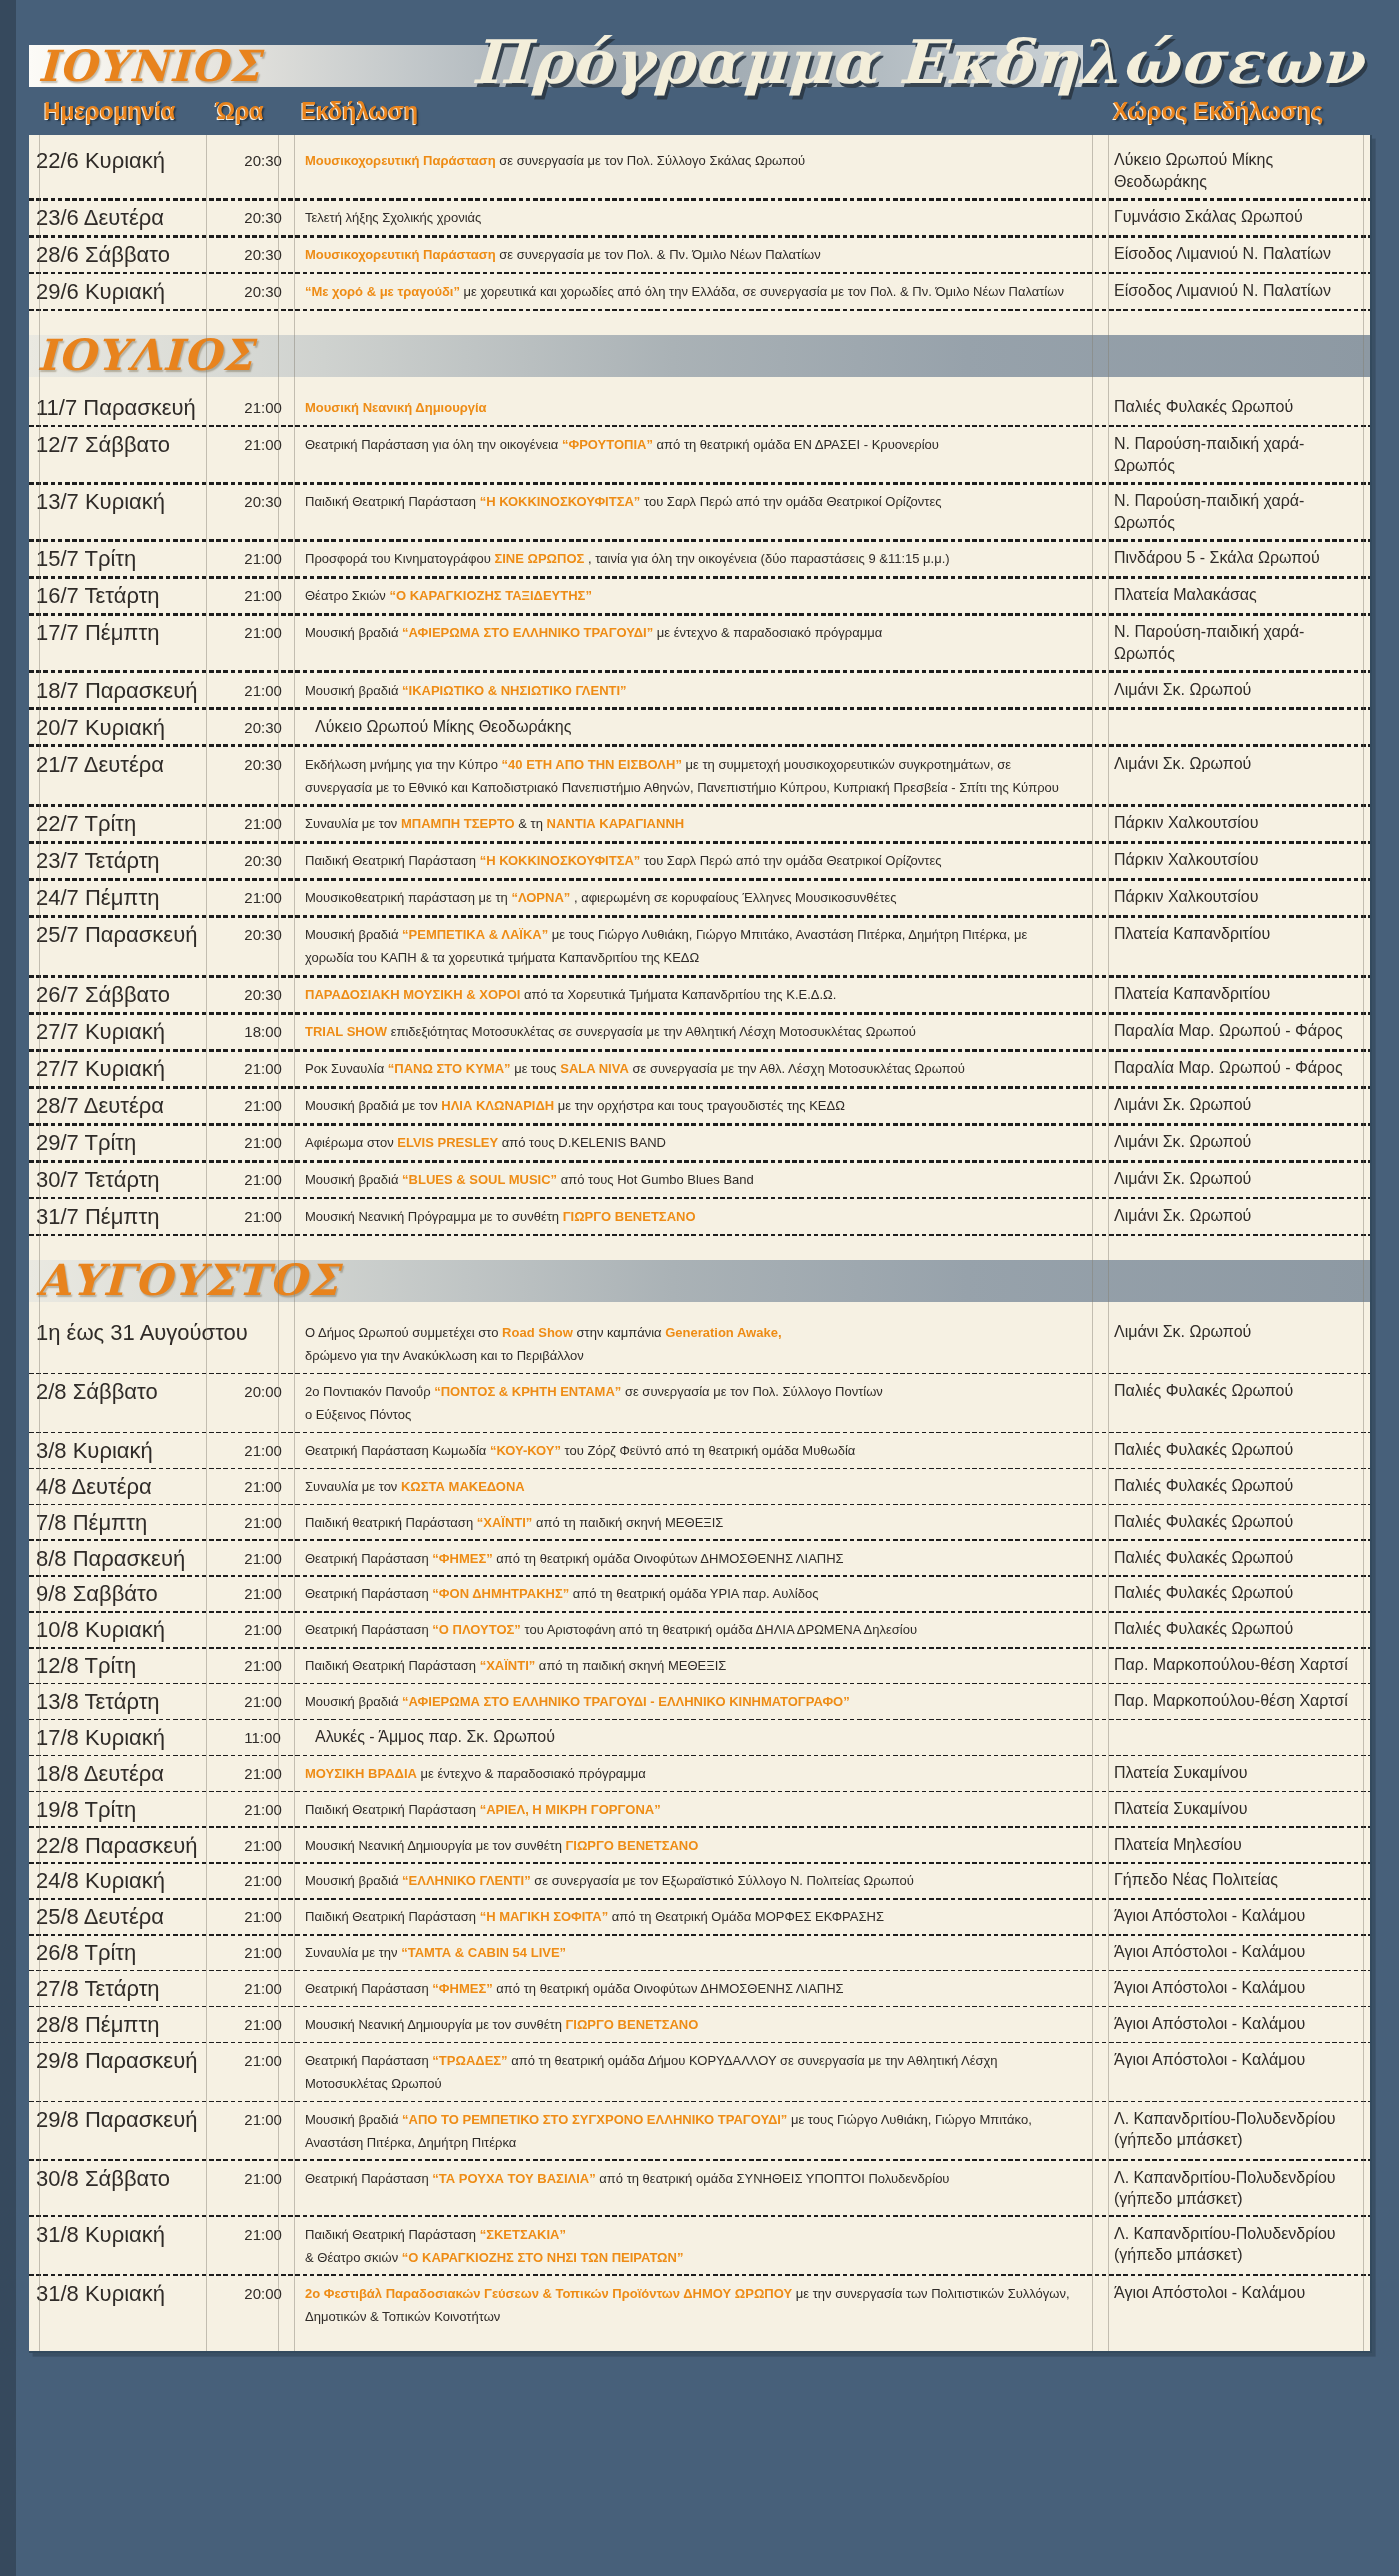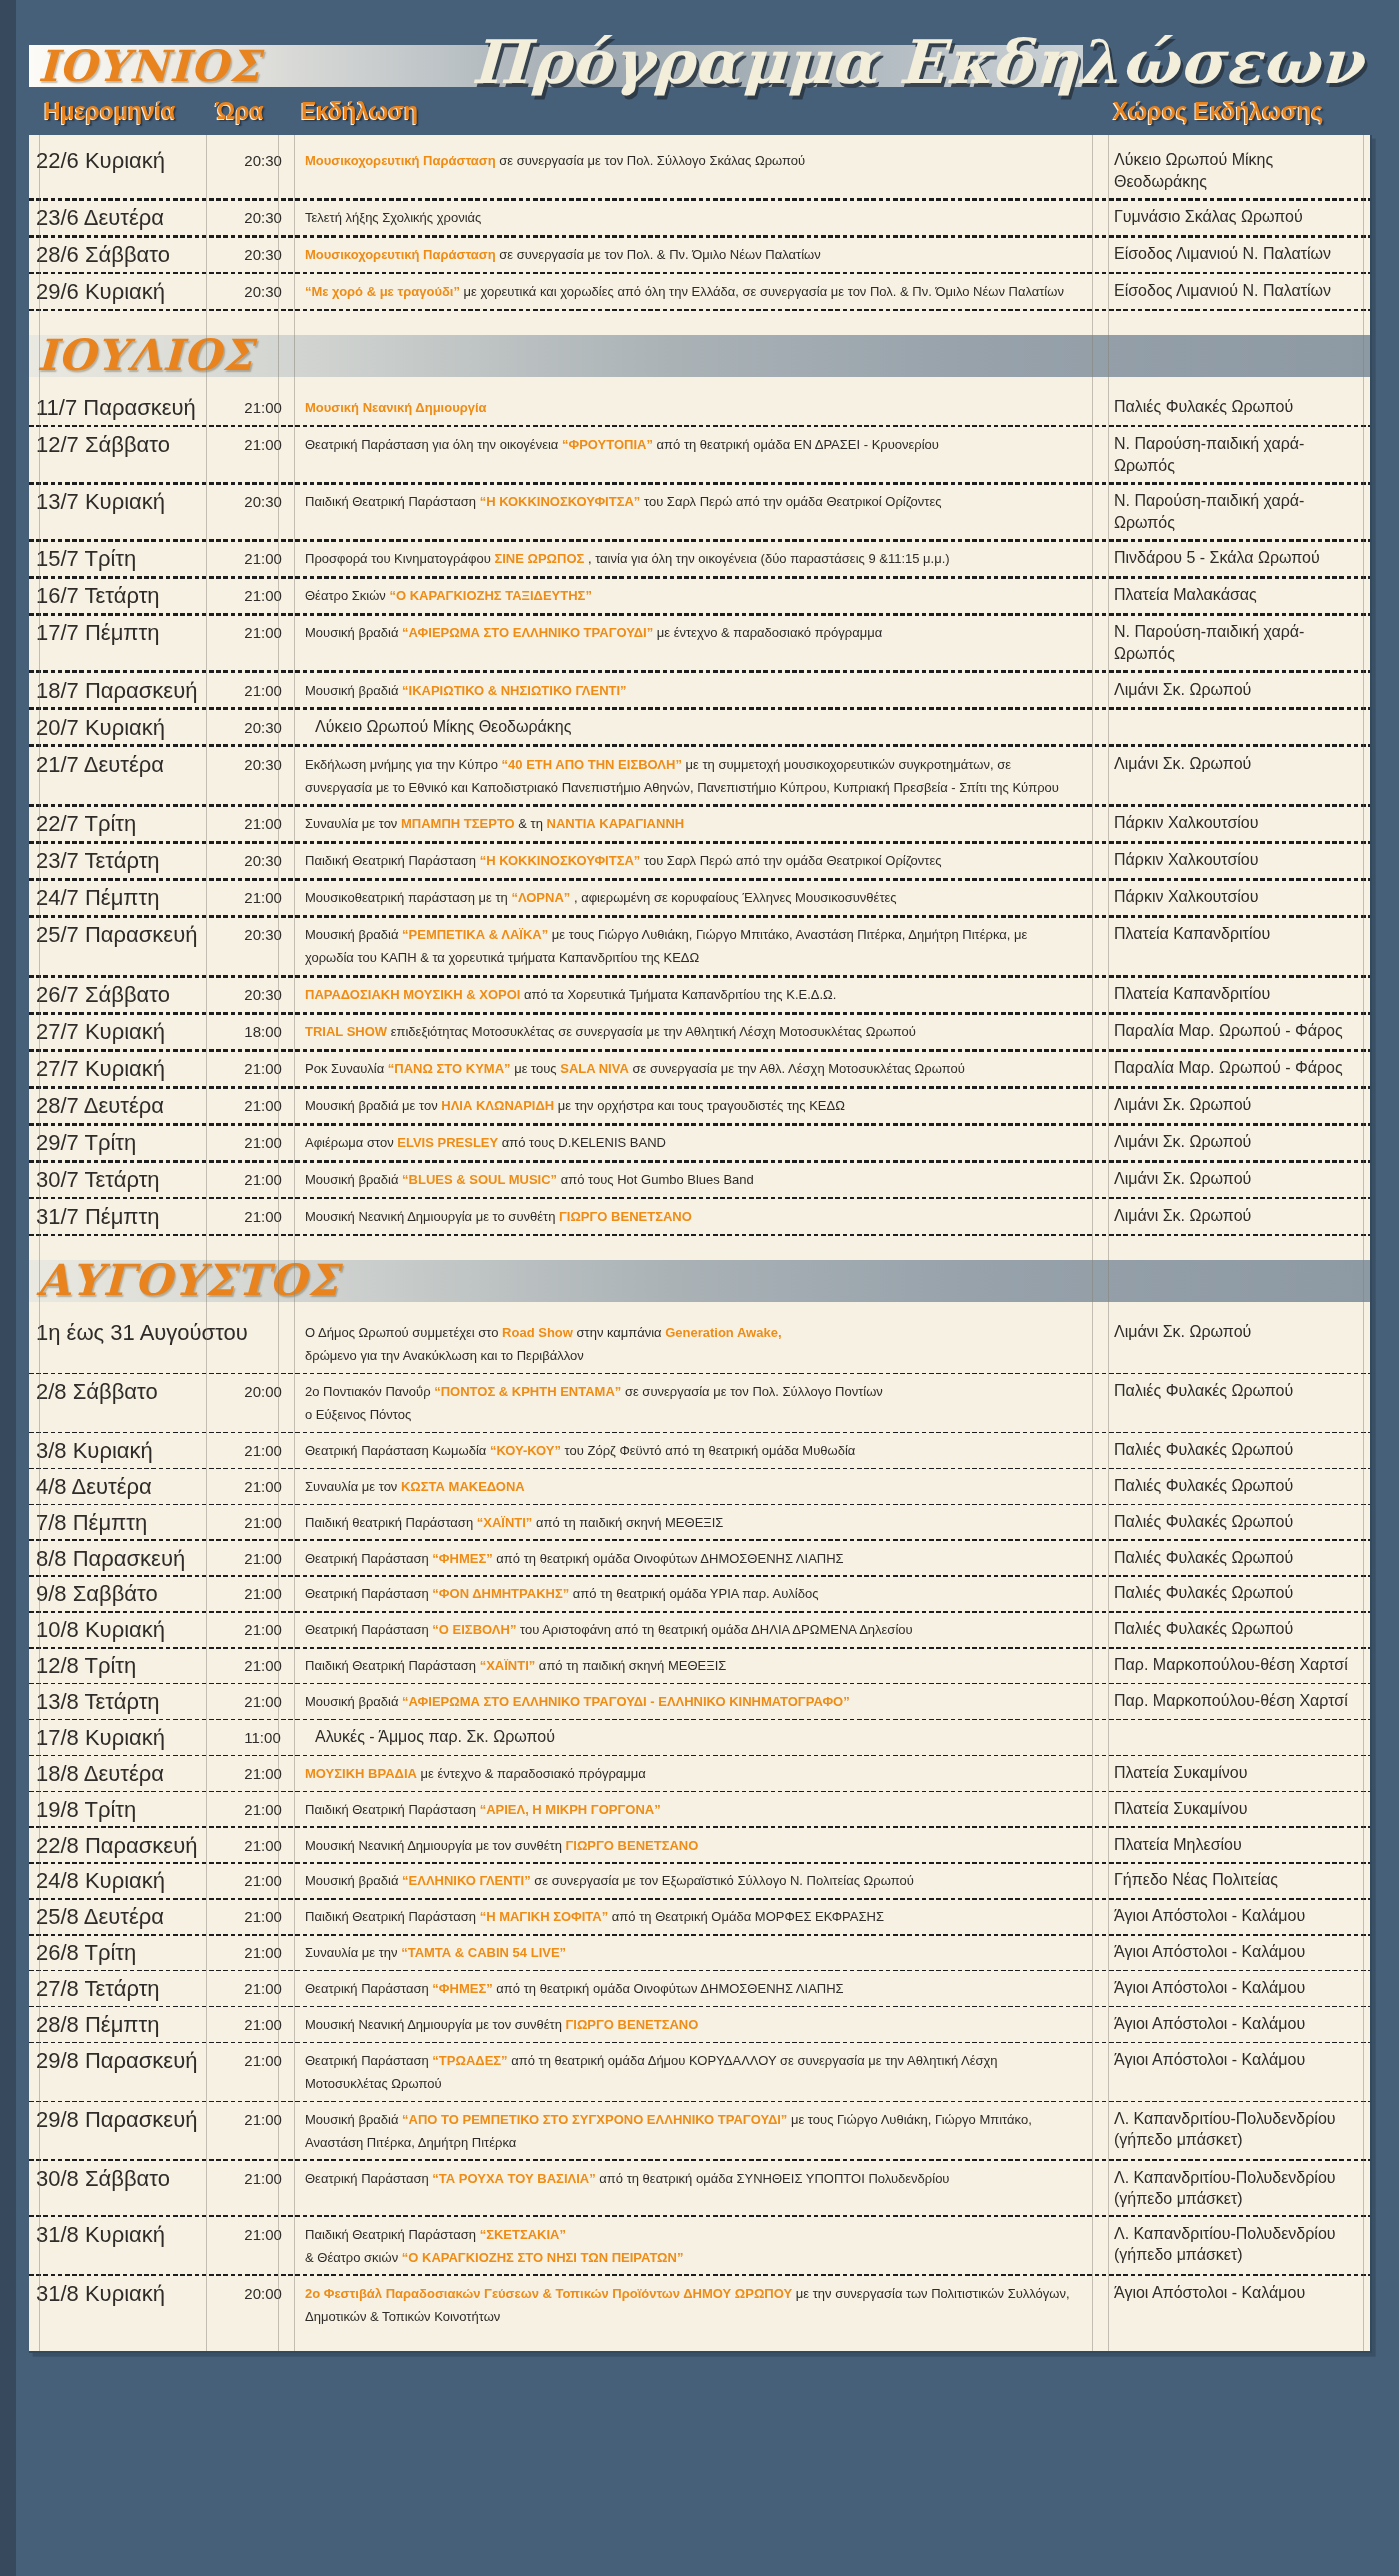--- a/index.html
+++ b/index.html
@@ -257,21 +257,21 @@
       <div class="row">
         <div class="cell-date">30/7 Τετάρτη</div>
         <div class="cell-time">21:00</div>
         <div class="cell-event"><span>Μουσική βραδιά </span><span class="hl">“BLUES &amp; SOUL MUSIC”</span><span> από τους Hot Gumbo Blues Band</span></div>
         <div class="cell-venue">Λιμάνι Σκ. Ωρωπού</div>
       </div>
       <div class="dash"></div>
       <div class="row">
         <div class="cell-date">31/7 Πέμπτη</div>
         <div class="cell-time">21:00</div>
-        <div class="cell-event"><span>Μουσική Νεανική Δημιουργία με το συνθέτη </span><span class="hl">ΓΙΩΡΓΟ ΒΕΝΕΤΣΑΝΟ</span></div>
+        <div class="cell-event"><span>Μουσική Νεανική Πρόγραμμα με το συνθέτη </span><span class="hl">ΓΙΩΡΓΟ ΒΕΝΕΤΣΑΝΟ</span></div>
         <div class="cell-venue">Λιμάνι Σκ. Ωρωπού</div>
       </div>
       <div class="dash"></div>
     </div>
     <div class="banner">
       <span class="month-name">ΑΥΓΟΥΣΤΟΣ</span>
     </div>
     <div class="section thin">
       <div class="row">
         <div class="cell-date">1η έως 31 Αυγούστου</div>
@@ -318,21 +318,21 @@
       <div class="row">
         <div class="cell-date">9/8 Σαββάτο</div>
         <div class="cell-time">21:00</div>
         <div class="cell-event"><span>Θεατρική Παράσταση </span><span class="hl">“ΦΟΝ ΔΗΜΗΤΡΑΚΗΣ”</span><span> από τη θεατρική ομάδα ΥΡΙΑ παρ. Αυλίδος</span></div>
         <div class="cell-venue">Παλιές Φυλακές Ωρωπού</div>
       </div>
       <div class="dash"></div>
       <div class="row">
         <div class="cell-date">10/8 Κυριακή</div>
         <div class="cell-time">21:00</div>
-        <div class="cell-event"><span>Θεατρική Παράσταση </span><span class="hl">“Ο ΕΙΣΒΟΛΗ”</span><span> του Αριστοφάνη από τη θεατρική ομάδα ΔΗΛΙΑ ΔΡΩΜΕΝΑ Δηλεσίου</span></div>
+        <div class="cell-event"><span>Θεατρική Παράσταση </span><span class="hl">“Ο ΠΛΟΥΤΟΣ”</span><span> του Αριστοφάνη από τη θεατρική ομάδα ΔΗΛΙΑ ΔΡΩΜΕΝΑ Δηλεσίου</span></div>
         <div class="cell-venue">Παλιές Φυλακές Ωρωπού</div>
       </div>
       <div class="dash"></div>
       <div class="row">
         <div class="cell-date">12/8 Τρίτη</div>
         <div class="cell-time">21:00</div>
         <div class="cell-event"><span>Παιδική Θεατρική Παράσταση </span><span class="hl">“ΧΑΪΝΤΙ”</span><span> από τη παιδική σκηνή ΜΕΘΕΞΙΣ</span></div>
         <div class="cell-venue">Παρ. Μαρκοπούλου-θέση Χαρτσί</div>
       </div>
       <div class="dash"></div>

